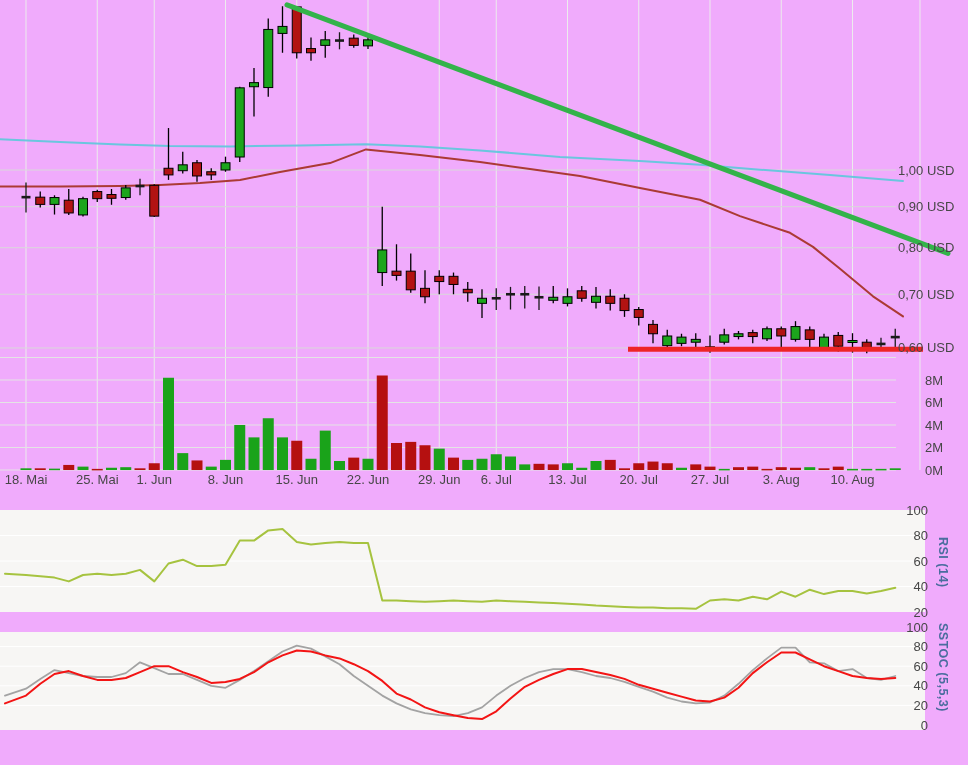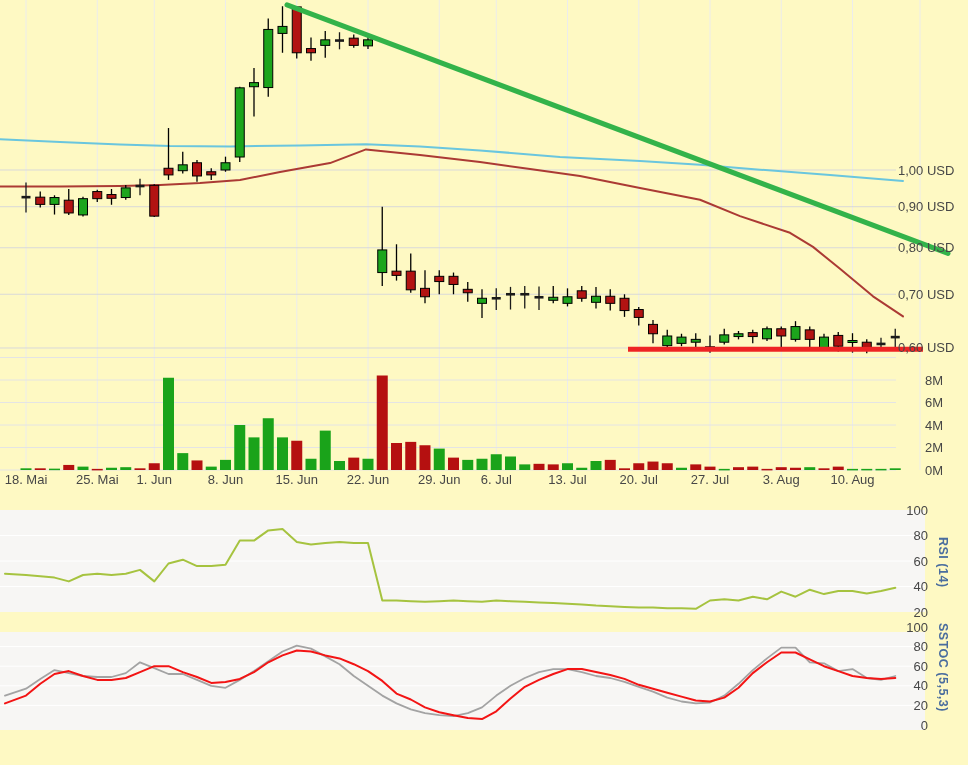--- a/index.html
+++ b/index.html
@@ -1,16 +1,16 @@
 <!DOCTYPE html>
 <html><head>
 <meta charset="utf-8">
 <style>
   html,body{margin:0;padding:0;background:#fff;}
-  .stage{position:relative;width:968px;height:765px;background:#fef9c3;overflow:hidden;
+  .stage{position:relative;width:968px;height:765px;background:#f0abfc;overflow:hidden;
          font-family:"Liberation Sans",sans-serif;}
   svg{position:absolute;left:0;top:0;}
   svg text{font-family:"Liberation Sans",sans-serif;font-size:13px;fill:#474747;}
   .vtitle{position:absolute;writing-mode:vertical-rl;font-family:"Liberation Sans",sans-serif;
           font-weight:bold;font-size:12.5px;color:#4a6d9e;letter-spacing:.5px;white-space:nowrap;}
   #rsi-title{left:936px;top:537px;}
   #sstoc-title{left:936px;top:623px;}
 </style>
 </head>
 <body>

